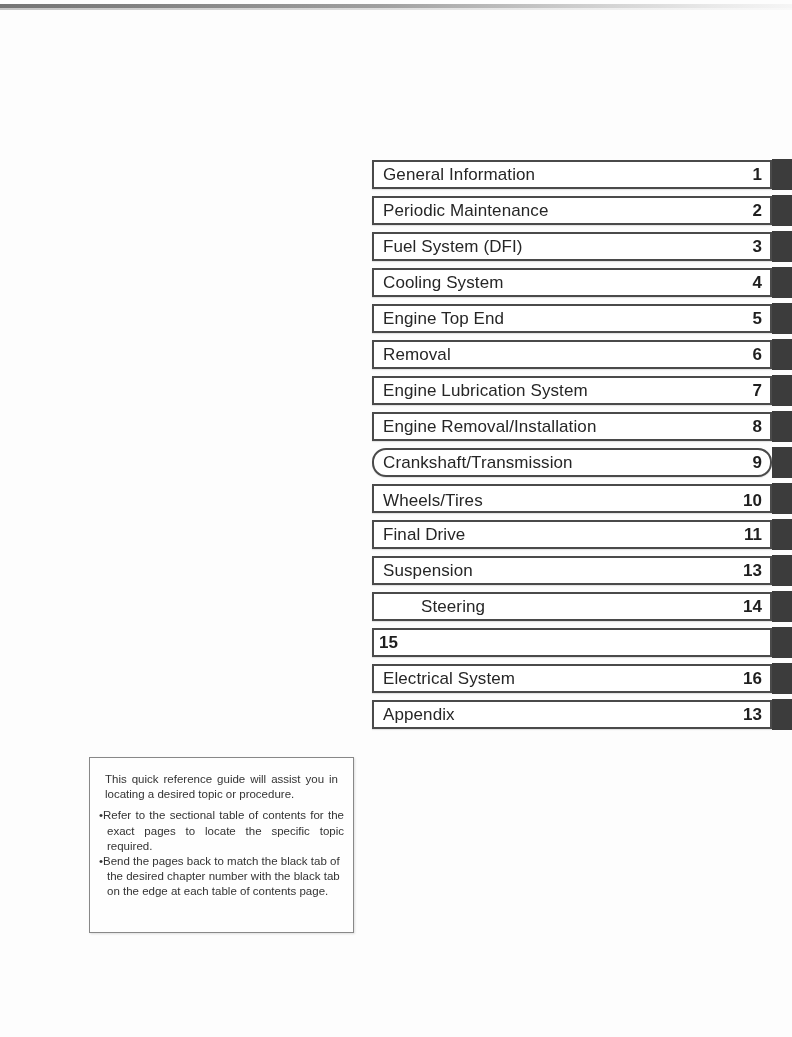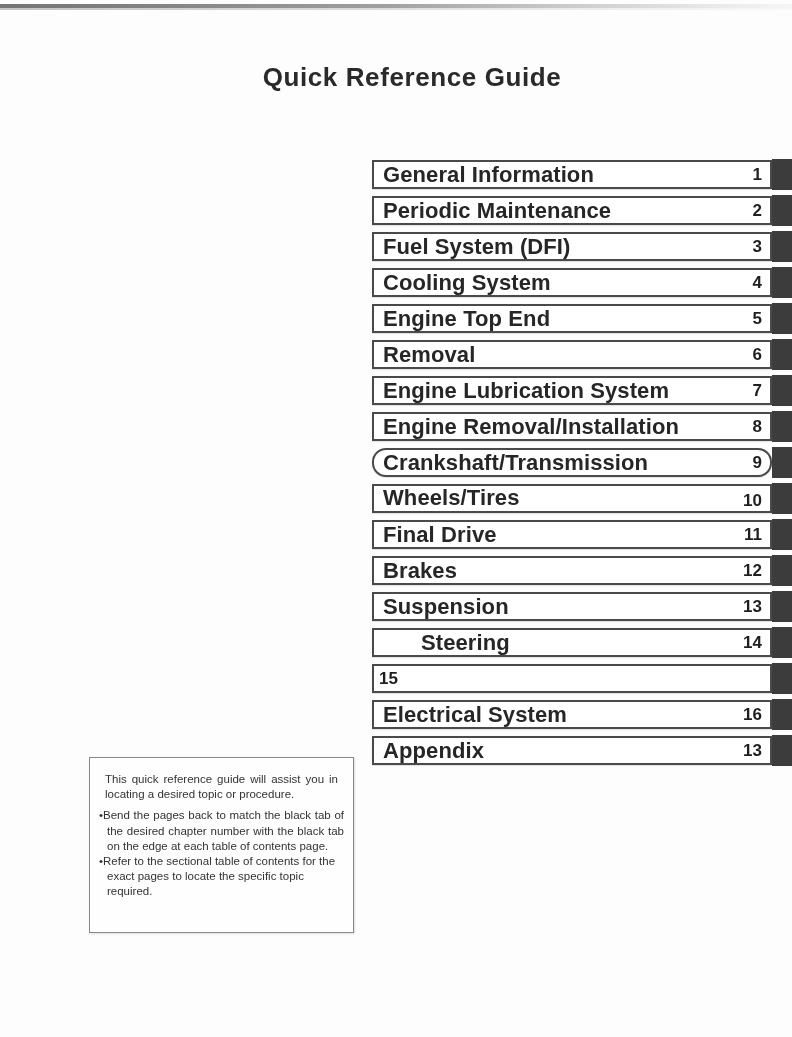--- a/index.html
+++ b/index.html
@@ -102,22 +102,22 @@
     border: 2px solid #4a4a4a;
     background: #ffffff;
     display: flex;
     align-items: center;
     box-shadow: 0 1px 1px rgba(0,0,0,0.10);
   }
 
   .chapter-name {
     flex: 1 1 auto;
     padding-left: 9px;
-    font-size: 22px;
-    font-weight: bold;
+    font-size: 17px;
+    font-weight: normal;
     color: #262626;
     letter-spacing: 0.1px;
     white-space: nowrap;
     overflow: hidden;
   }
 
   .chapter-number {
     flex: 0 0 auto;
     padding-right: 8px;
     font-size: 17px;
@@ -172,21 +172,20 @@
   }
 </style>
 </head>
 <body>
 
 <div id="page">
 
   <div class="scan-edge"></div>
   <div class="scan-edge-2"></div>
 
-  <div class="page-title">Quick Reference Guide</div>
 
   <div class="chapter-list">
       <div class="chapter-row">
         <div class="chapter-box" style="border-color: rgb(74, 74, 74);">
           <span class="chapter-name">General Information</span>
           <span class="chapter-number">1</span>
         </div>
         <div class="chapter-tab" style="background: rgb(60, 60, 60);"></div>
       </div>
       <div class="chapter-row">
@@ -254,27 +253,20 @@
       </div>
       <div class="chapter-row">
         <div class="chapter-box" style="border-color: rgb(74, 74, 74);">
           <span class="chapter-name">Final Drive</span>
           <span class="chapter-number">11</span>
         </div>
         <div class="chapter-tab" style="background: rgb(60, 60, 60);"></div>
       </div>
       <div class="chapter-row">
         <div class="chapter-box" style="border-color: rgb(74, 74, 74);">
-          <span class="chapter-name">Brakes</span>
-          <span class="chapter-number">12</span>
-        </div>
-        <div class="chapter-tab" style="background: rgb(60, 60, 60);"></div>
-      </div>
-      <div class="chapter-row">
-        <div class="chapter-box" style="border-color: rgb(74, 74, 74);">
           <span class="chapter-name">Suspension</span>
           <span class="chapter-number">13</span>
         </div>
         <div class="chapter-tab" style="background: rgb(60, 60, 60);"></div>
       </div>
       <div class="chapter-row">
         <div class="chapter-box" style="border-color: rgb(74, 74, 74); padding-left: 38px;">
           <span class="chapter-name">Steering</span>
           <span class="chapter-number">14</span>
         </div>
@@ -298,20 +290,20 @@
           <span class="chapter-name">Appendix</span>
           <span class="chapter-number">13</span>
         </div>
         <div class="chapter-tab" style="background: rgb(60, 60, 60);"></div>
       </div>
     </div>
 
   <div class="note-box">
     <p class="note-para">This quick reference guide will assist you in locating a desired topic or procedure.</p>
     <p class="note-bullet">
+      <span class="dot">•</span><span>Refer to the sectional table of contents for the exact pages to locate the specific topic required.</span>
+    </p>
+    <p class="note-bullet">
       <span class="dot">•</span><span>Bend the pages back to match the black tab of the desired chapter number with the black tab on the edge at each table of contents page.</span>
     </p>
-    <p class="note-bullet">
-      <span class="dot">•</span><span>Refer to the sectional table of contents for the exact pages to locate the specific topic required.</span>
-    </p>
   </div>
 
 </div>
 
 </body></html>

